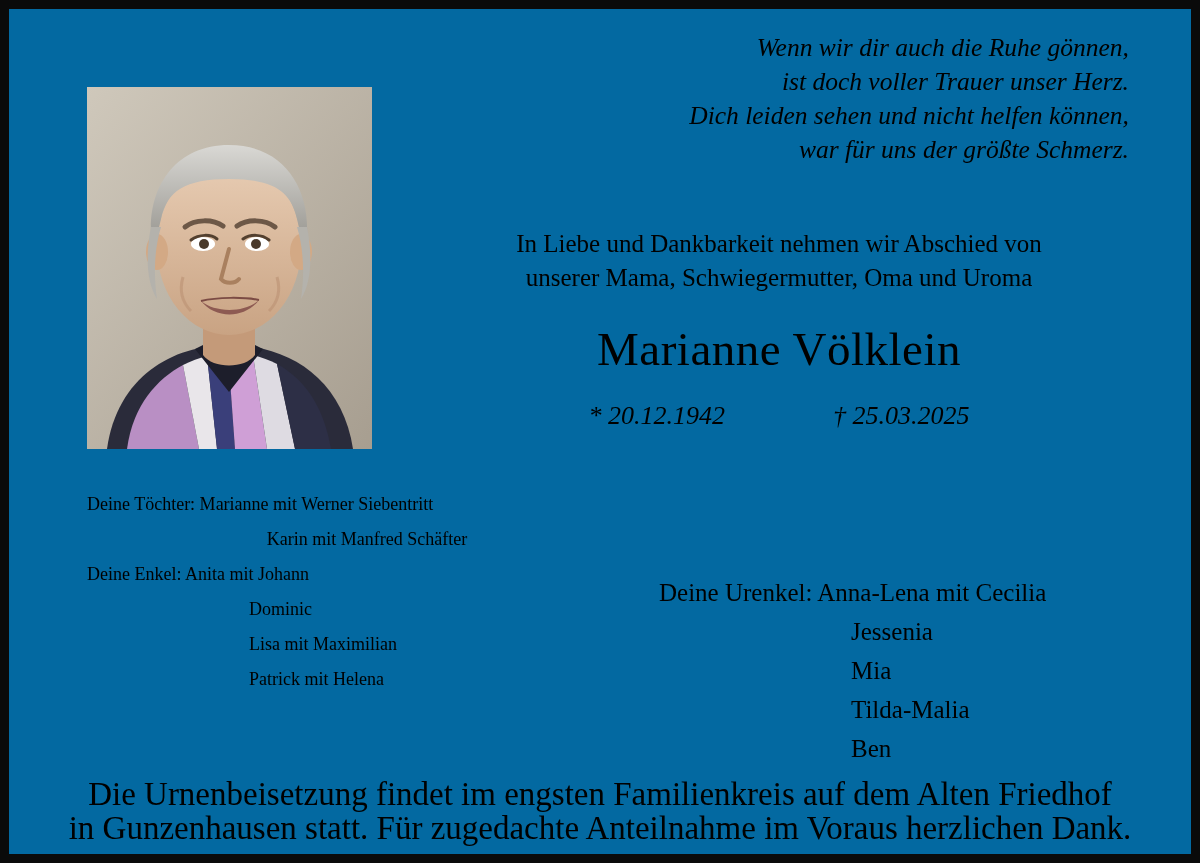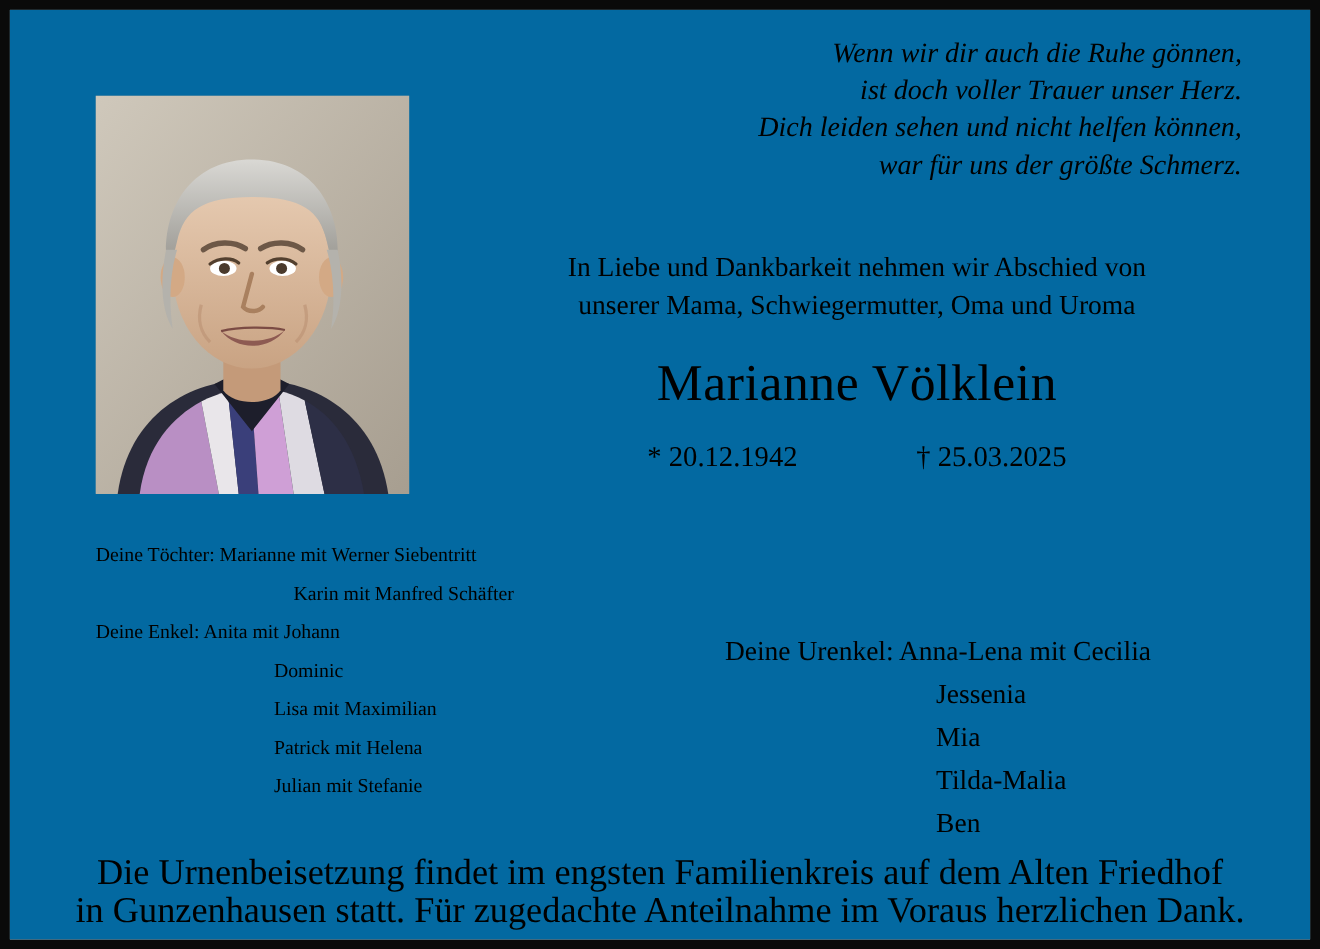--- a/index.html
+++ b/index.html
@@ -79,20 +79,21 @@
   .dates {
     position: absolute;
     left: 400px;
     top: 390px;
     width: 740px;
     font-size: 26px;
     line-height: 34px;
     display: flex;
     justify-content: center;
     gap: 108px;
+    font-style: italic;
   }
 
   
   .family-left {
     position: absolute;
     left: 78px;
     top: 478px;
     width: 560px;
     font-size: 18px;
     line-height: 35px;
@@ -212,21 +213,20 @@
       <span>† 25.03.2025</span>
     </div>
 
     <div class="family-left">
       <div>Deine Töchter: Marianne mit Werner Siebentritt</div>
       <div class="row-center">Karin mit Manfred Schäfter</div>
       <div>Deine Enkel: Anita mit Johann</div>
       <div class="fam-indent">Dominic</div>
       <div class="fam-indent">Lisa mit Maximilian</div>
       <div class="fam-indent">Patrick mit Helena</div>
-      <div class="fam-indent">Julian mit Stefanie</div>
     </div>
 
     <div class="family-right">
       <div>Deine Urenkel: Anna-Lena mit Cecilia</div>
       <div class="fam-indent-r">Jessenia</div>
       <div class="fam-indent-r">Mia</div>
       <div class="fam-indent-r">Tilda-Malia</div>
       <div class="fam-indent-r">Ben</div>
     </div>
 

